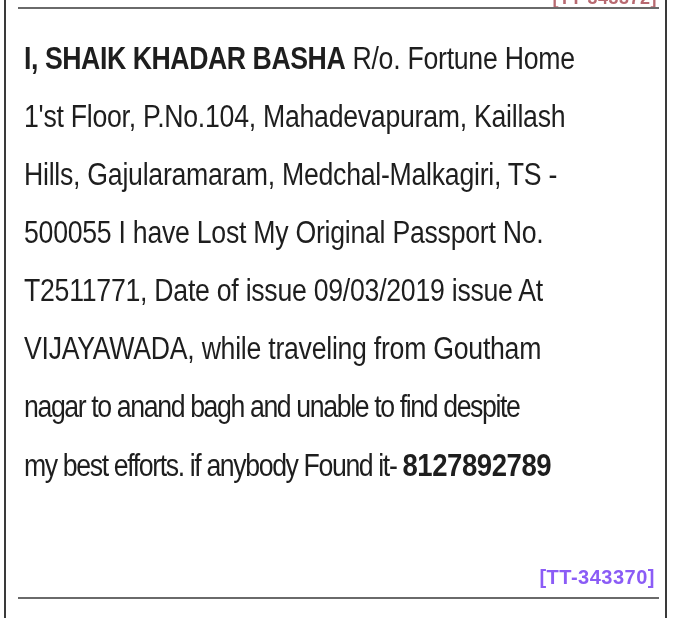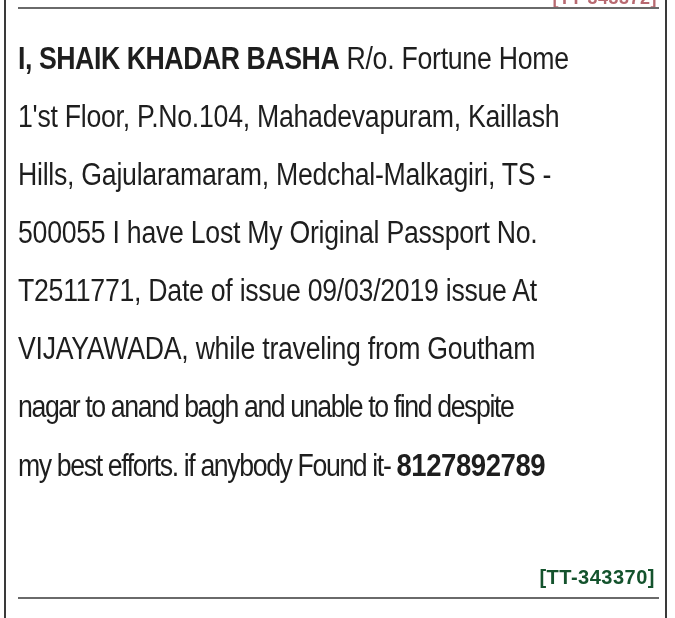--- a/index.html
+++ b/index.html
@@ -38,21 +38,21 @@
       right: 18px;
       top: -12px;
       font-size: 18px;
       font-weight: bold;
       color: #9a2a35;
       letter-spacing: 0.5px;
       opacity: 0.7;
     }
     .body-text {
       position: absolute;
-      left: 18px;
+      left: 24px;
       top: 36px;
       width: 640px;
     }
     .line {
       height: 58px;
       line-height: 46px;
       font-size: 31px;
       transform: scaleX(0.86);
       transform-origin: left center;
       white-space: nowrap;
@@ -70,21 +70,21 @@
       font-weight: bold;
       font-size: 32px;
       letter-spacing: -0.5px;
     }
     .ref-code {
       position: absolute;
       right: 20px;
       top: 566px;
       font-size: 20px;
       font-weight: bold;
-      color: #14532d;
+      color: #8b5cf6;
       letter-spacing: 0.5px;
     }
     .bottom-rule {
       position: absolute;
       left: 18px;
       right: 16px;
       top: 597px;
       height: 2px;
       background: #6a6a6a;
     }

